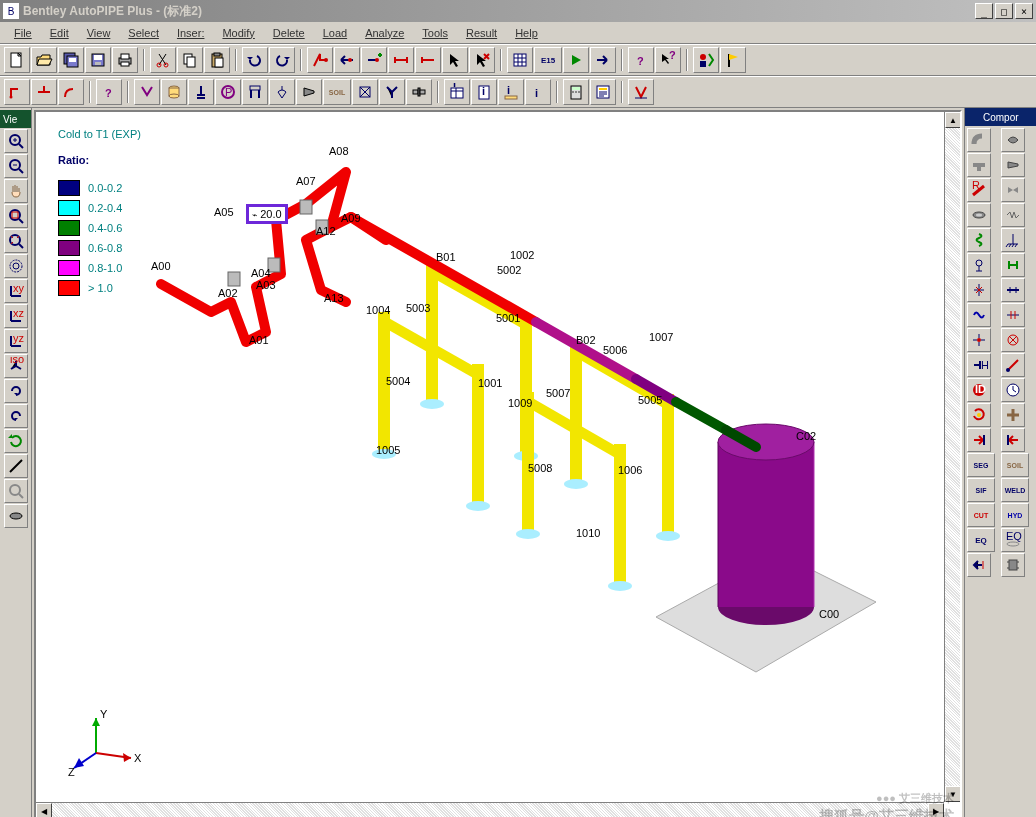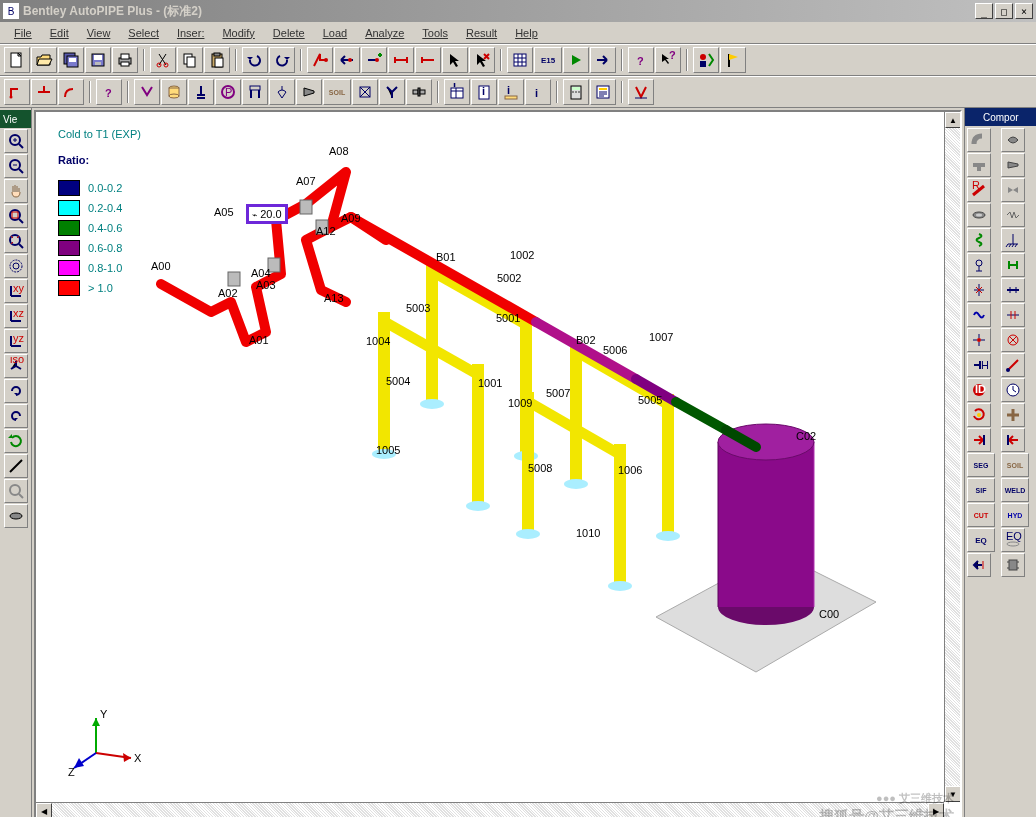--- a/index.html
+++ b/index.html
@@ -561,24 +561,24 @@
         <div class="nodelabel" style="left: 215px; top: 155px;">A04</div>
         <div class="nodelabel" style="left: 220px; top: 167px;">A03</div>
         <div class="nodelabel" style="left: 182px; top: 175px;">A02</div>
         <div class="nodelabel" style="left: 178px; top: 94px;">A05</div>
         <div class="nodelabel" style="left: 260px; top: 63px;">A07</div>
         <div class="nodelabel" style="left: 293px; top: 33px;">A08</div>
         <div class="nodelabel" style="left: 305px; top: 100px; text-align: center;">A09</div>
         <div class="nodelabel" style="left: 280px; top: 113px;">A12</div>
         <div class="nodelabel" style="left: 288px; top: 180px;">A13</div>
         <div class="nodelabel" style="left: 400px; top: 139px;">B01</div>
-        <div class="nodelabel" style="left: 425px; top: 160px; padding-left: 36px;">5002</div>
+        <div class="nodelabel" style="left: 425px; top: 152px; padding-left: 36px;">5002</div>
         <div class="nodelabel" style="left: 474px; top: 137px;">1002</div>
         <div class="nodelabel" style="left: 370px; top: 190px;">5003</div>
-        <div class="nodelabel" style="left: 330px; top: 223px; text-align: center;">1004</div>
+        <div class="nodelabel" style="left: 330px; top: 192px; text-align: center;">1004</div>
         <div class="nodelabel" style="left: 460px; top: 200px;">5001</div>
         <div class="nodelabel" style="left: 350px; top: 263px;">5004</div>
         <div class="nodelabel" style="left: 442px; top: 265px;">1001</div>
         <div class="nodelabel" style="left: 540px; top: 222px;">B02</div>
         <div class="nodelabel" style="left: 567px; top: 232px;">5006</div>
         <div class="nodelabel" style="left: 613px; top: 219px;">1007</div>
         <div class="nodelabel" style="left: 510px; top: 275px;">5007</div>
         <div class="nodelabel" style="left: 472px; top: 285px;">1009</div>
         <div class="nodelabel" style="left: 602px; top: 282px;">5005</div>
         <div class="nodelabel" style="left: 340px; top: 332px;">1005</div>

